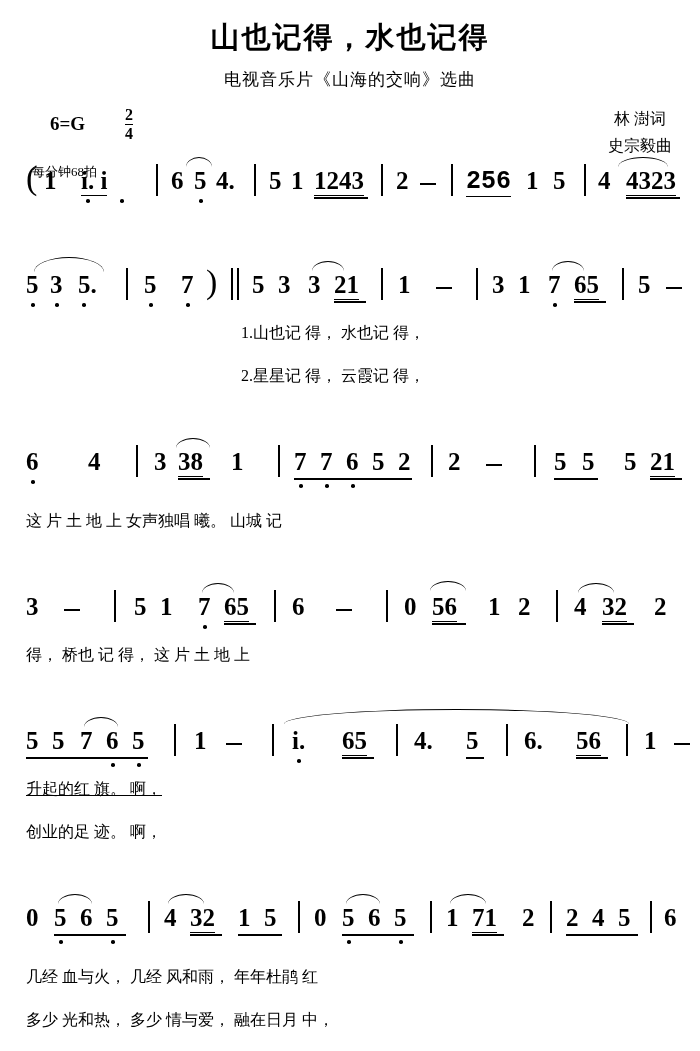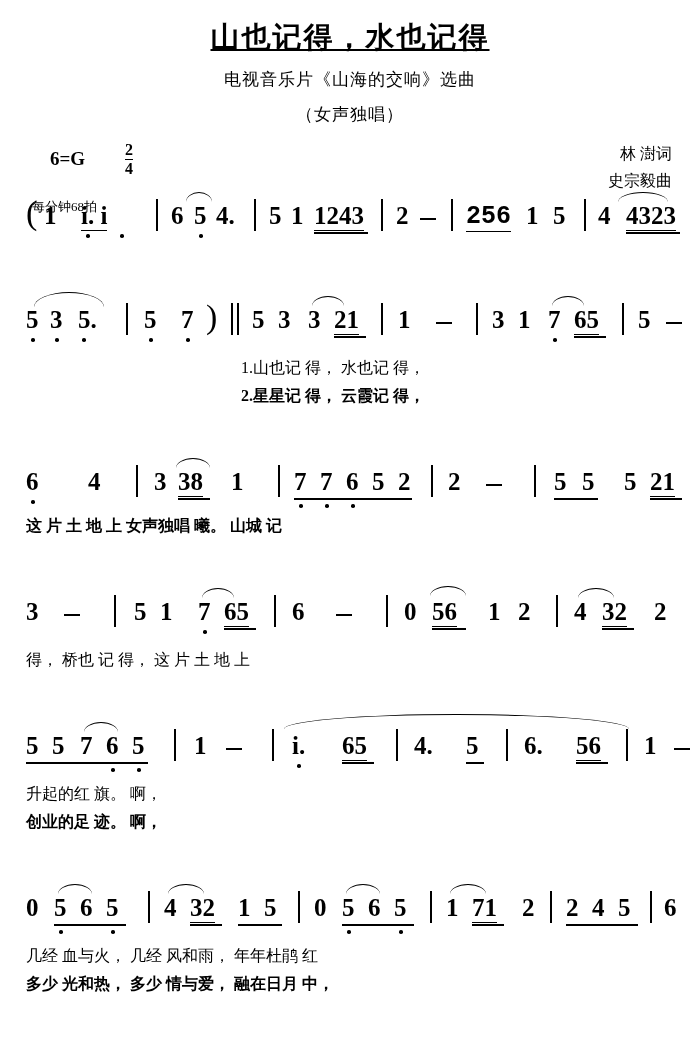--- a/index.html
+++ b/index.html
@@ -13,21 +13,20 @@
   }
   .sheet{position:relative;width:700px;height:1051px;}
 
   
   .title{
     text-align:center;
     font-size:29px;
     font-weight:bold;
     letter-spacing:2px;
     margin-top:18px;
-    text-decoration:underline;
   }
   .subtitle{
     text-align:center;
     font-size:17px;
     margin-top:10px;
     letter-spacing:1px;
   }
   .voice{
     text-align:center;
     font-size:17px;
@@ -47,21 +46,21 @@
   }
   .timesig{
     position:absolute;left:125px;top:2px;
     font-size:16px;font-weight:bold;
     text-align:center;line-height:1.05;
   }
   .timesig .num{display:block;}
   .timesig .den{display:block;border-top:1.6px solid #000;padding-top:1px;}
   .credits{
     position:absolute;right:28px;top:0px;
-    font-size:16px;line-height:1.7;text-align:right;
+    font-size:16px;line-height:1.7;text-align:center;
   }
   .tempo{
     position:absolute;left:32px;top:58px;
     font-size:13px;
   }
 
   
   .system{position:relative;margin:0 26px;}
   .notes{
     position:relative;
@@ -73,39 +72,38 @@
   }
   .notes span.n{position:absolute;top:0;}
   .bar{position:absolute;top:-3px;width:1.6px;height:32px;background:#000;}
   .lyr{
     position:relative;
     height:26px;
     font-size:16px;
     white-space:nowrap;
   }
   .lyr span{position:absolute;top:0;}
-  .lyr2{margin-top:2px;font-weight:bold;}
+  .lyr2{margin-top:17px;}
 
   
   .u1{border-bottom:1.6px solid #000;}
   .dotd{position:absolute;width:3.5px;height:3.5px;border-radius:50%;background:#000;}
   .tie{position:absolute;border-top:1.8px solid #000;border-radius:50%/100% 100% 0 0;height:9px;}
   .slurbig{position:absolute;border-top:1.8px solid #000;border-radius:50%/100% 100% 0 0;height:14px;}
   .dash{position:absolute;width:16px;height:2.2px;background:#000;top:16px;}
   .paren{position:absolute;font-size:34px;font-weight:normal;}
   .underline{position:absolute;height:1.8px;background:#000;}
 </style>
 </head>
 <body>
 
 <div class="sheet">
 
   <div class="title">山也记得，水也记得</div>
   <div class="subtitle">电视音乐片《山海的交响》选曲</div>
-  <div class="voice">（女声独唱）</div>
 
   <div class="meta-row">
     <div class="keysig">6=G</div>
     <div class="timesig">
       <span class="num">2</span>
       <span class="den">4</span>
     </div>
     <div class="credits">
       <div>林  澍词</div>
       <div>史宗毅曲</div>
@@ -289,21 +287,21 @@
       <span class="underline" style="left:440px;top:30px;width:18px;"></span>
       <span class="bar" style="left:480px;"></span>
       <span class="n" style="left:498px;">6.</span>
       <span class="n u1" style="left:550px;">56</span>
       <span class="underline" style="left:550px;top:30px;width:32px;"></span>
       <span class="bar" style="left:600px;"></span>
       <span class="n" style="left:618px;">1</span>
       <span class="dash" style="left:648px;"></span>
     </div>
     <div class="lyr" style="margin-top:6px;">
-      <span style="left:0px;">升起的红    旗。    啊，</span>
+      <span style="left:0px;text-decoration:underline;">升起的红    旗。    啊，</span>
     </div>
     <div class="lyr lyr2">
       <span style="left:0px;">创业的足    迹。    啊，</span>
     </div>
   </div>
 
   <div class="system" style="margin-top:56px;">
     <div class="notes">
       <span class="n" style="left:0px;">0</span>
       <span class="n" style="left:28px;">5</span>
@@ -338,21 +336,21 @@
       <span class="n" style="left:496px;">2</span>
       <span class="bar" style="left:524px;"></span>
       <span class="n" style="left:486px;top:0px;"></span>
       <span class="n" style="left:540px;">2</span>
       <span class="n" style="left:566px;">4</span>
       <span class="n" style="left:592px;">5</span>
       <span class="underline" style="left:540px;top:30px;width:72px;"></span>
       <span class="bar" style="left:624px;"></span>
       <span class="n" style="left:638px;">6</span>
     </div>
-    <div class="lyr" style="margin-top:6px;font-family:Liberation Serif, serif;">
+    <div class="lyr" style="margin-top:17px;font-family:Liberation Serif, serif;">
       <span style="left:0px;">几经    血与火，    几经    风和雨，   年年杜鹃 红</span>
     </div>
     <div class="lyr lyr2">
       <span style="left:0px;">多少    光和热，    多少    情与爱，   融在日月 中，</span>
     </div>
   </div>
 
 </div>
 
 </body></html>

